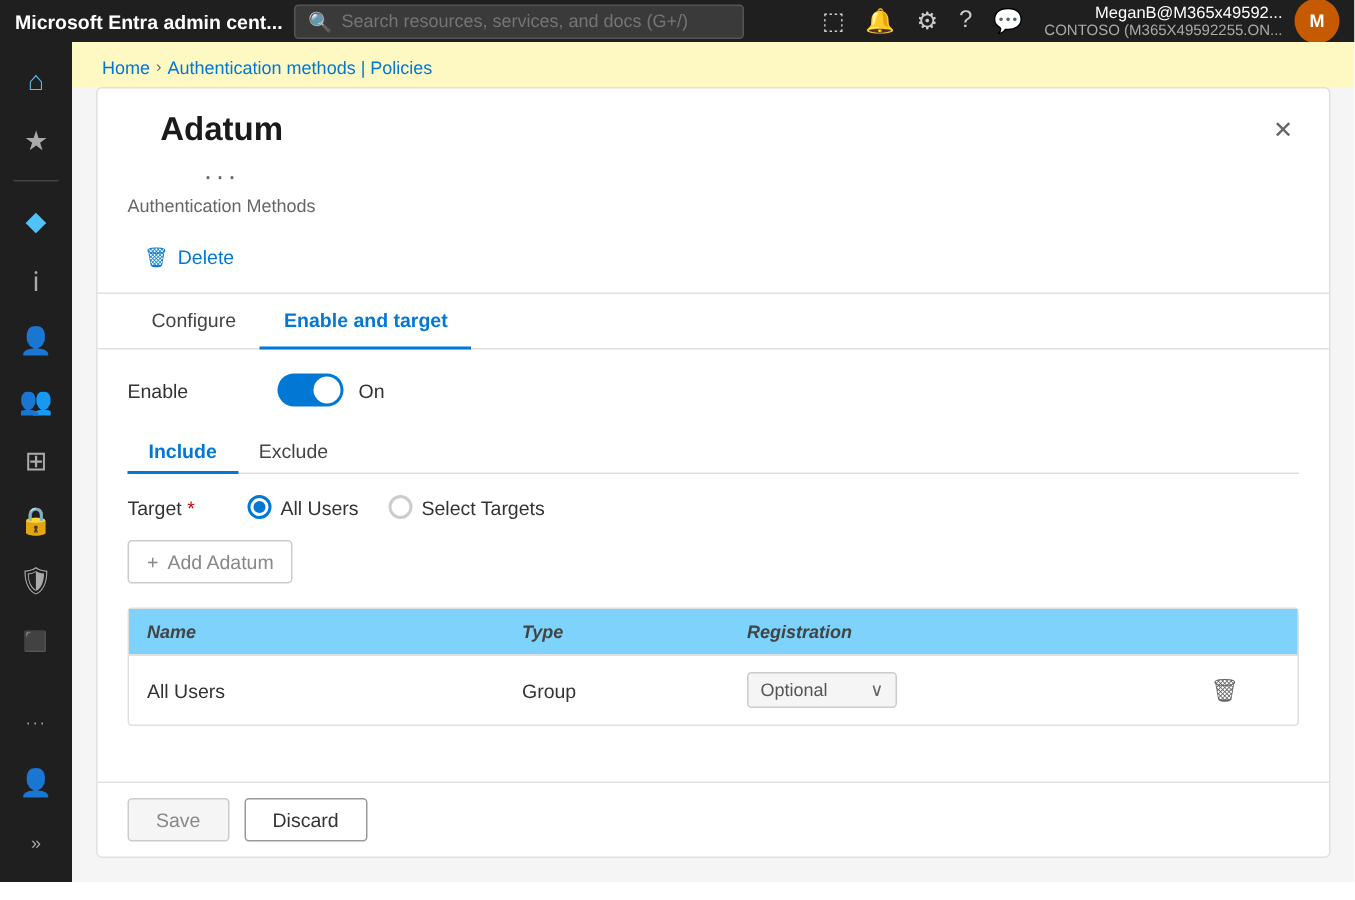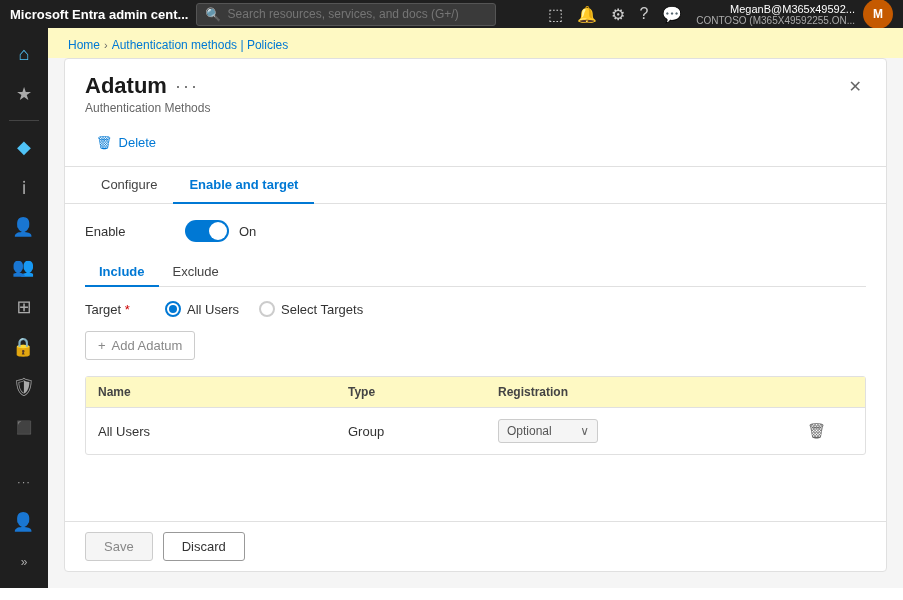--- a/index.html
+++ b/index.html
@@ -132,20 +132,21 @@
     }
     .panel-title {
       font-size: 22px;
       font-weight: 600;
       color: #1a1a1a;
     }
     .panel-title-row {
       display: flex;
       align-items: center;
       gap: 8px;
+      flex-direction: column;
     }
     .panel-subtitle {
       font-size: 12px;
       color: #666;
       margin-top: 2px;
     }
     .panel-close {
       font-size: 16px;
       color: #666;
       cursor: pointer;
@@ -314,26 +315,27 @@
     }
 
     
     .table-container {
       border: 1px solid #e0e0e0;
       border-radius: 3px;
     }
     .table-header {
       display: grid;
       grid-template-columns: 250px 150px 1fr 50px;
-      background: #fef9c3;
+      background: #7dd3fc;
       border-bottom: 1px solid #e0e0e0;
       padding: 8px 12px;
       font-size: 12px;
       font-weight: 600;
       color: #444;
+      font-style: italic;
     }
     .table-row {
       display: grid;
       grid-template-columns: 250px 150px 1fr 50px;
       padding: 10px 12px;
       border-bottom: 1px solid #f0f0f0;
       align-items: center;
       font-size: 13px;
     }
     .table-row:last-child { border-bottom: none; }

